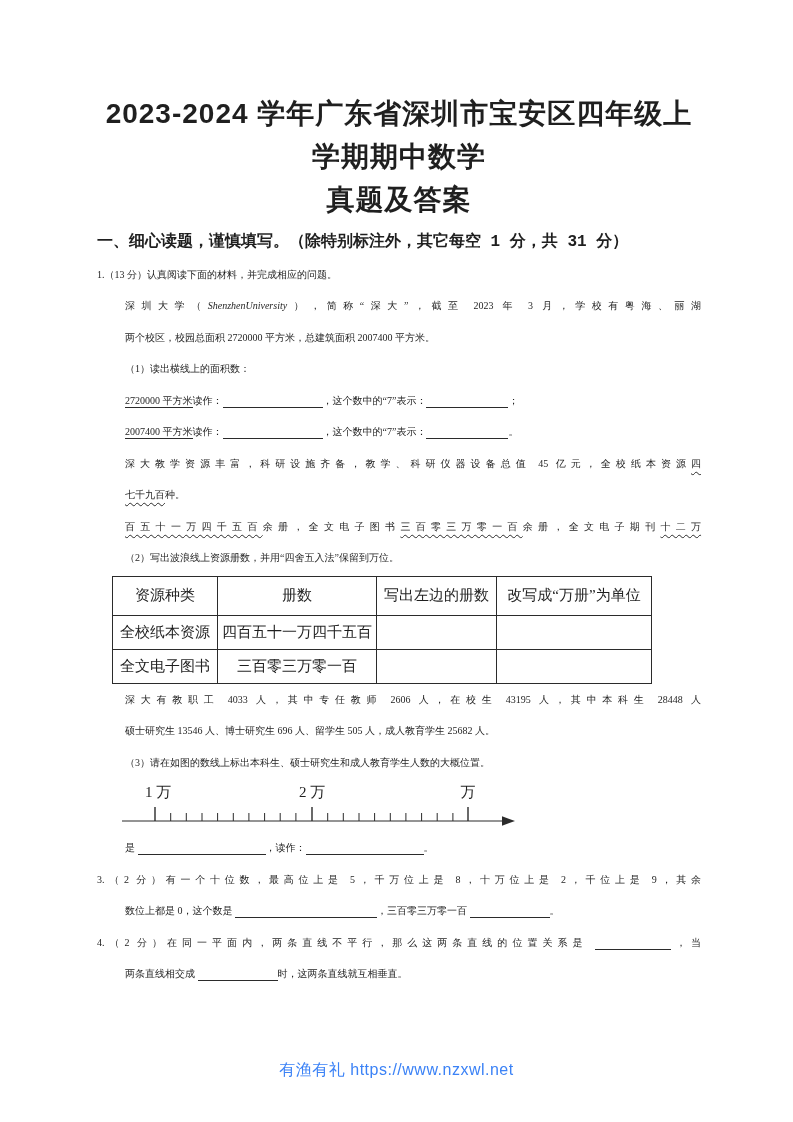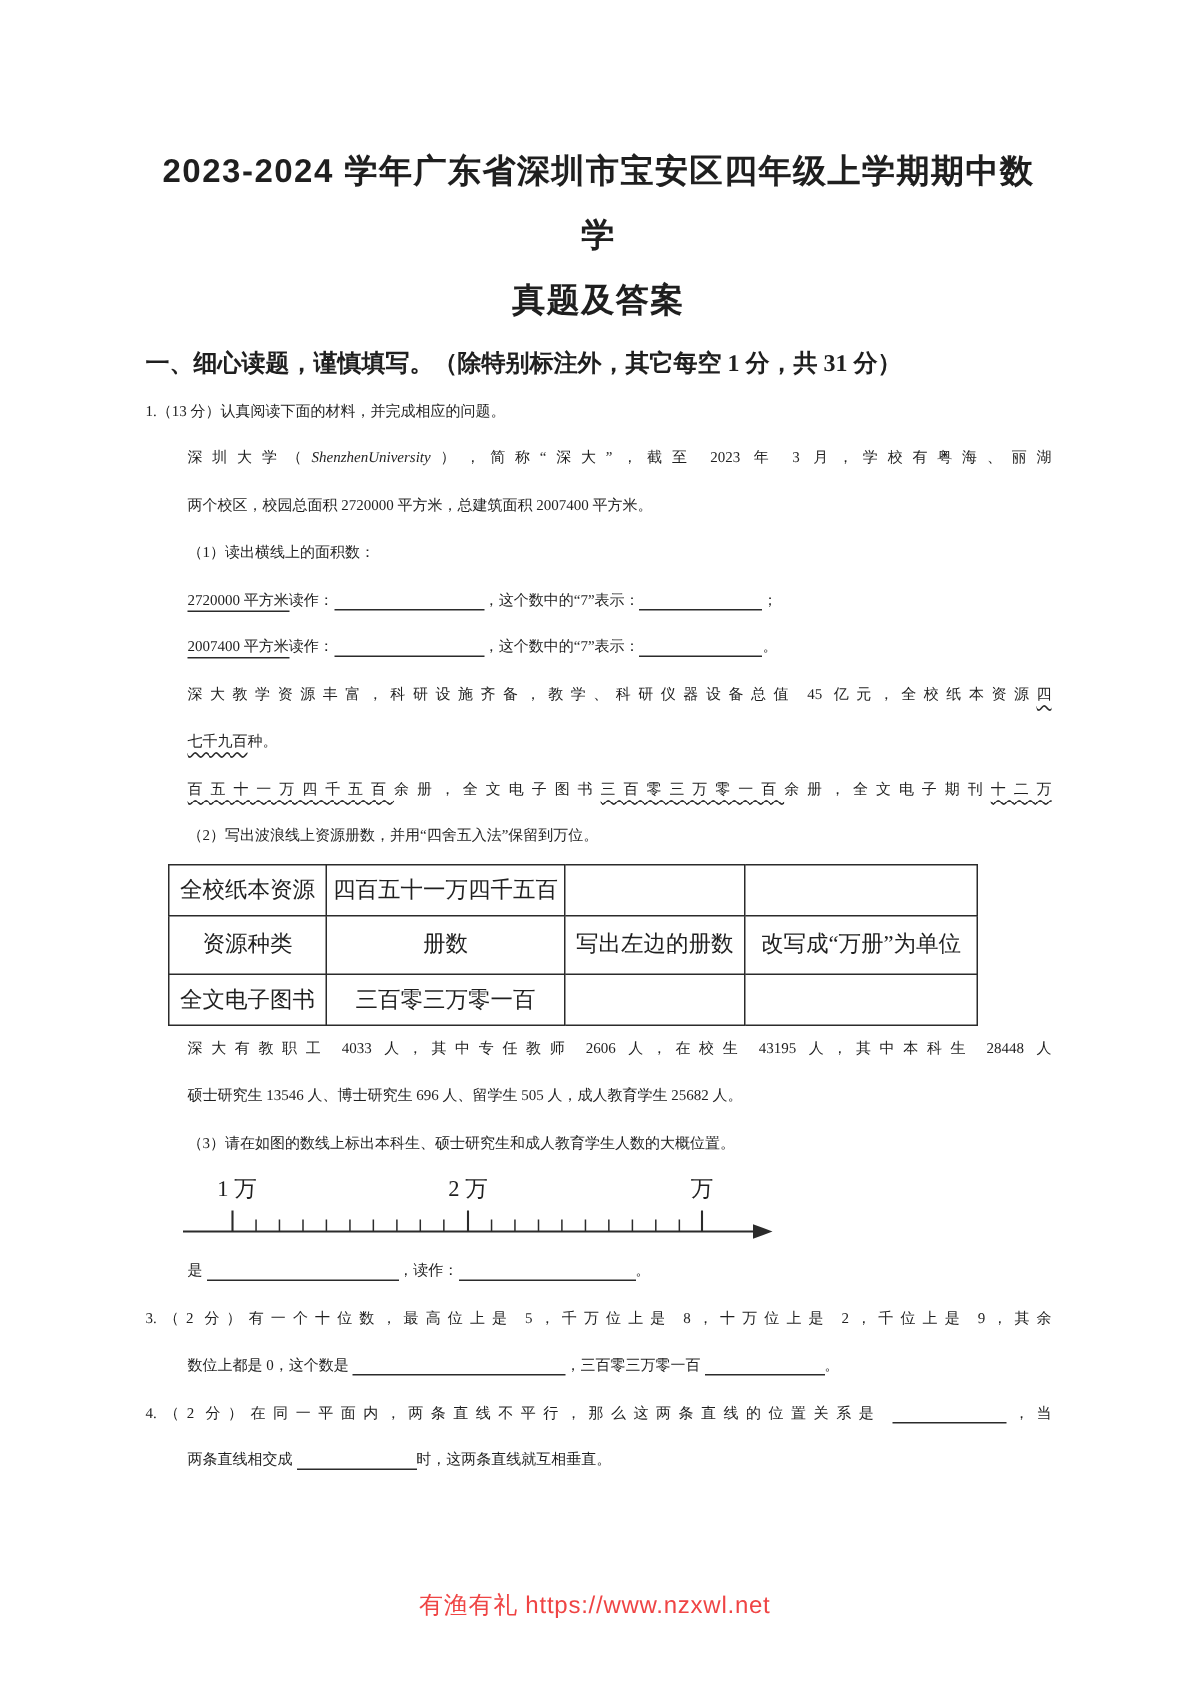--- a/index.html
+++ b/index.html
@@ -17,27 +17,27 @@
   }
   .page {
     box-sizing: border-box;
     width: 793px;
     padding: 92px 92px 0 97px;
   }
   .title {
     text-align: center;
     font-family: "Liberation Sans", "DejaVu Sans", sans-serif;
     font-weight: 700;
-    font-size: 22px;
+    font-size: 28px;
     line-height: 43px;
     letter-spacing: 1px;
   }
   .heading {
     margin-top: 6px;
-    font-family: Liberation Serif, serif;
+    font-family: Liberation Mono, monospace;
     font-weight: 700;
     font-size: 16px;
     line-height: 31.5px;
   }
   .ln {
     font-size: 10px;
     line-height: 31.5px;
   }
   .j {
     text-align: justify;
@@ -103,21 +103,21 @@
   }
   .q2-start { margin-top: 6px; }
   .footer {
     position: absolute;
     left: 0;
     top: 1060px;
     width: 793px;
     text-align: center;
     font-family: "Liberation Sans", "DejaVu Sans", sans-serif;
     font-size: 16px;
-    color: #ef4444;
+    color: #3b82f6;
     letter-spacing: 0.5px;
   }
 </style>
 </head>
 <body>
 
 <div class="page">
 
   <div class="title">
     <div>2023-2024 学年广东省深圳市宝安区四年级上学期期中数学</div>
@@ -145,30 +145,30 @@
 
   <table class="restable">
     <colgroup>
       <col class="col-kind">
         <col class="col-count">
         <col class="col-write">
         <col class="col-rewrite">
     </colgroup>
     <tbody>
         <tr>
-      <td>全校纸本资源</td>
-      <td>四百五十一万四千五百</td>
-      <td></td>
-      <td></td>
-    </tr>
-    <tr>
       <th>资源种类</th>
       <th>册数</th>
       <th>写出左边的册数</th>
       <th>改写成“万册”为单位</th>
+    </tr>
+    <tr>
+      <td>全校纸本资源</td>
+      <td>四百五十一万四千五百</td>
+      <td></td>
+      <td></td>
     </tr>
     <tr>
       <td>全文电子图书</td>
       <td>三百零三万零一百</td>
       <td></td>
       <td></td>
     </tr>
   </tbody>
     </table>
 

